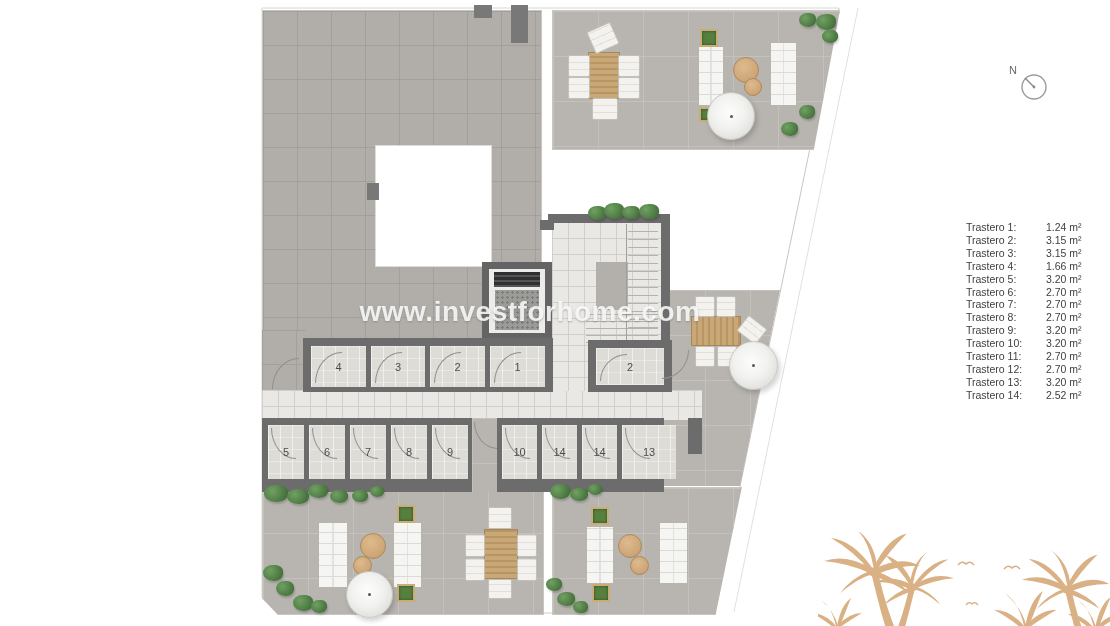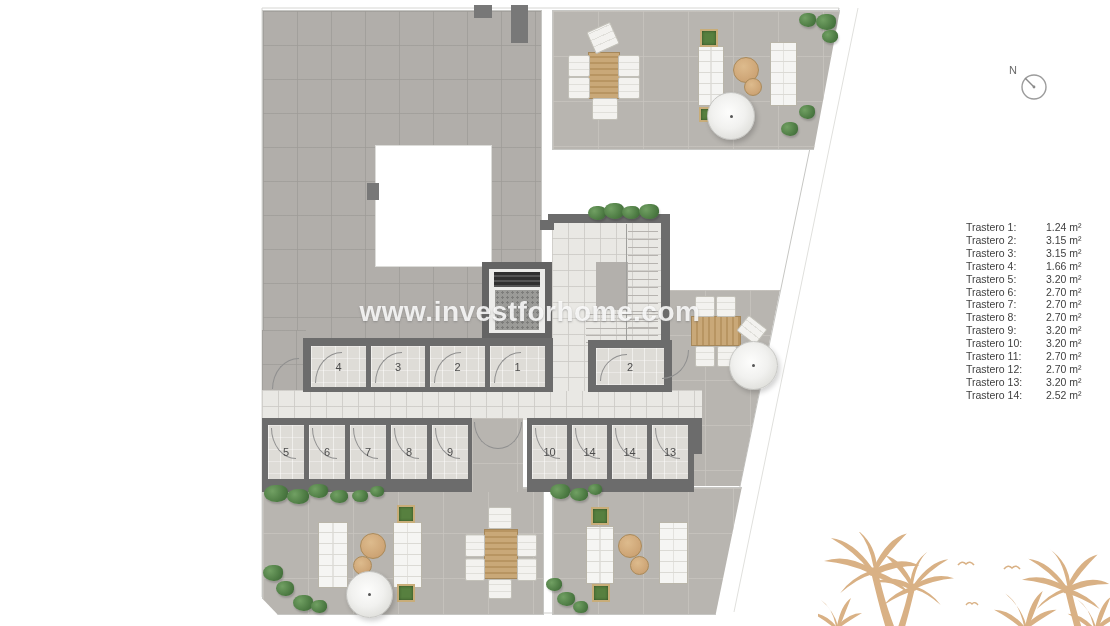--- a/index.html
+++ b/index.html
@@ -155,34 +155,34 @@
       <div class="arc q3" style="left:3px;top:3px;width:24px;height:30px"></div>
       <span class="roomnum">9</span>
     </div>
   </div>
 
   <div class="abs terrace" style="left:472px;top:418px;width:51px;height:74px;border:none">
     <div class="arc q3" style="left:2px;top:4px;width:23px;height:26px"></div>
     <div class="arc q4" style="left:26px;top:4px;width:23px;height:26px"></div>
   </div>
 
-  <div class="abs wallblock" style="left:527px;top:418px;width:167px;height:74px">
+  <div class="abs wallblock" style="left:497px;top:418px;width:167px;height:74px">
     <div class="room" style="left:5px;top:7px;width:35px;height:54px">
       <div class="arc q3" style="left:3px;top:3px;width:24px;height:30px"></div>
       <span class="roomnum">10</span>
     </div>
     <div class="room" style="left:45px;top:7px;width:35px;height:54px">
       <div class="arc q3" style="left:3px;top:3px;width:24px;height:30px"></div>
       <span class="roomnum">14</span>
     </div>
     <div class="room" style="left:85px;top:7px;width:35px;height:54px">
       <div class="arc q3" style="left:3px;top:3px;width:24px;height:30px"></div>
       <span class="roomnum">14</span>
     </div>
-    <div class="room" style="left:125px;top:7px;width:36px;height:54px">
+    <div class="room" style="left:125px;top:7px;width:54px;height:54px">
       <div class="arc q3" style="left:3px;top:3px;width:24px;height:30px"></div>
       <span class="roomnum">13</span>
     </div>
   </div>
   <div class="abs wallblock" style="left:688px;top:418px;width:14px;height:36px"></div>
   <div class="arc q4" style="left:662px;top:350px;width:26px;height:28px"></div>
   <div class="arc q2" style="left:272px;top:358px;width:26px;height:30px"></div>
 
   <div class="wtable" style="left:588px;top:52px;width:30px;height:45px"></div>
   <div class="chair" style="left:568px;top:55px;width:20px;height:20px"></div>

